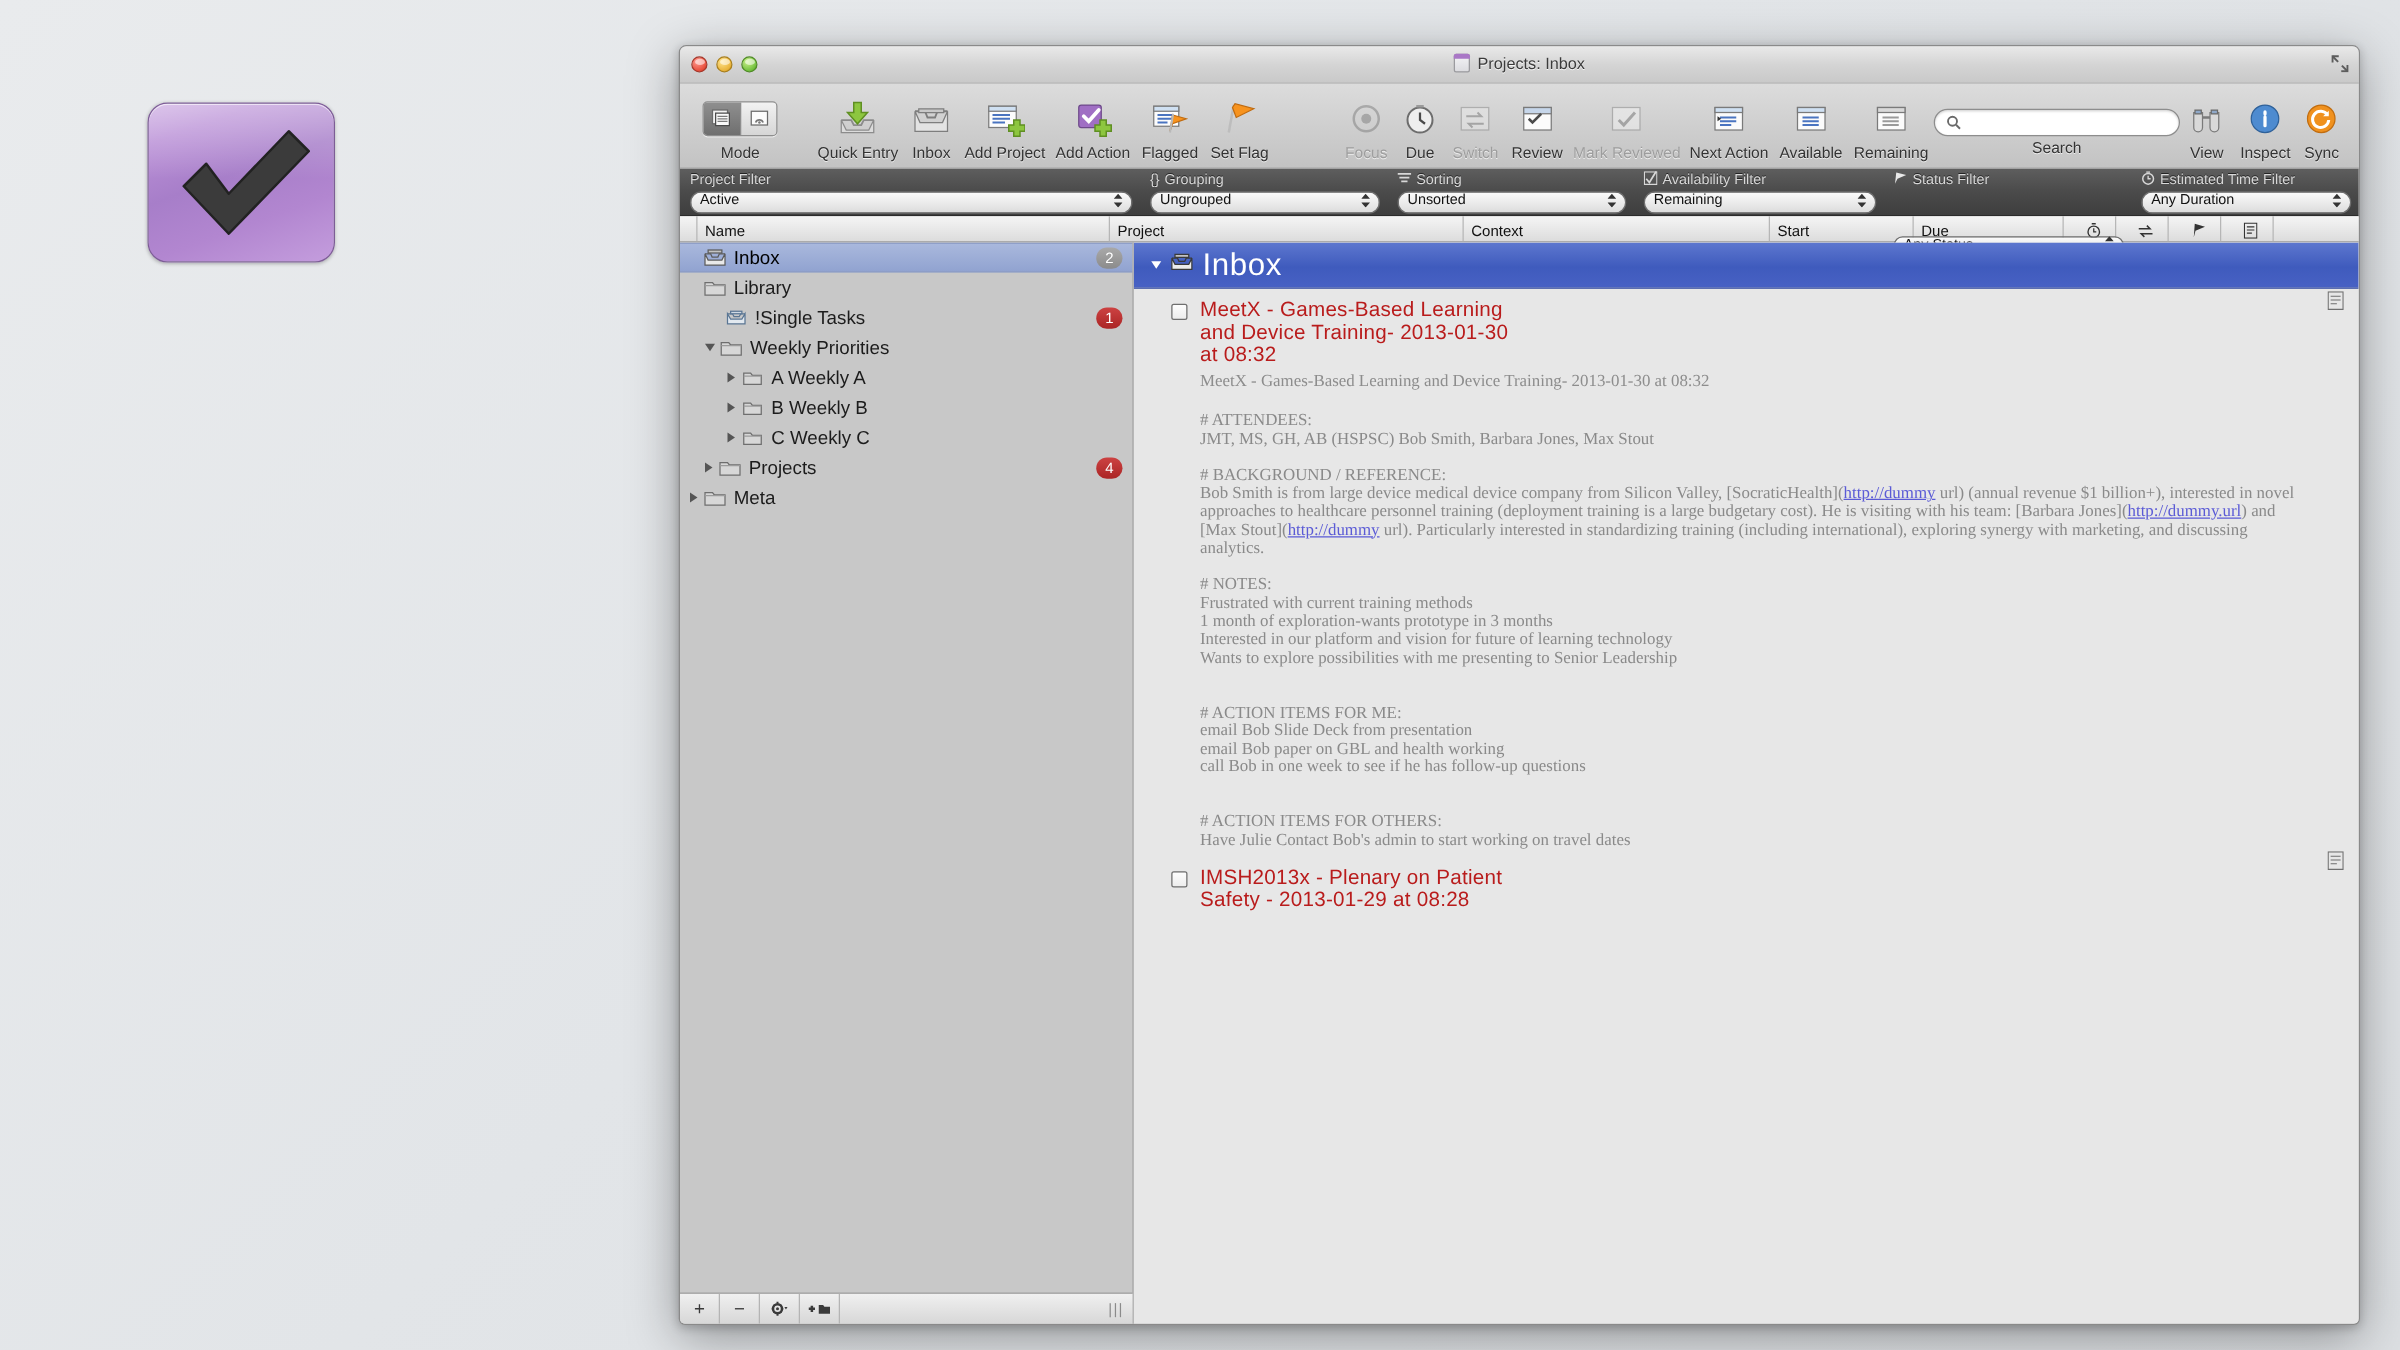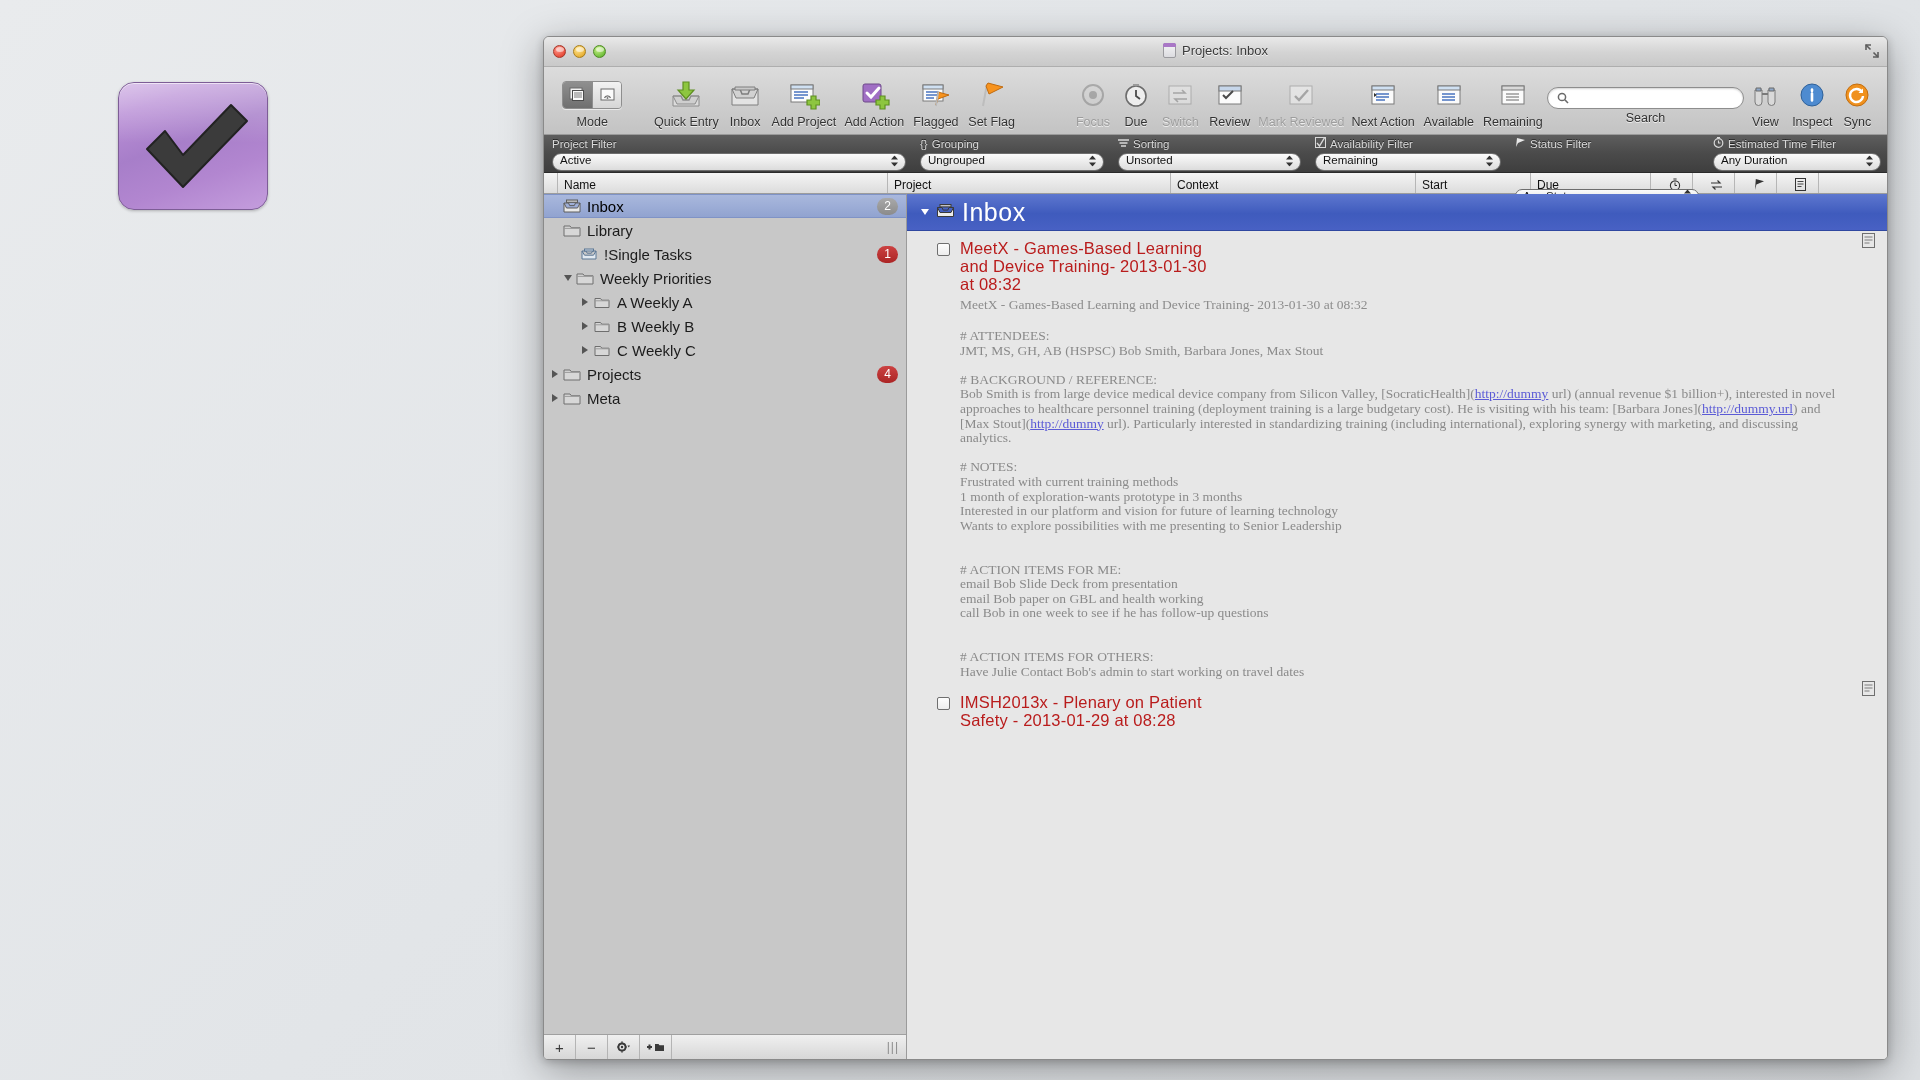--- a/index.html
+++ b/index.html
@@ -768,21 +768,21 @@
           </div>
           <div class="row-ico">
             <svg width="18" height="14" viewBox="0 0 18 14">
               <path d="M2 3.5 h5.5 l1.3 1.7 H16 V12.5 H2 Z" fill="#d7d7d7" stroke="#6e6e6e"></path>
               <path d="M2 5.8 H16" stroke="#9b9b9b"></path>
             </svg>
           </div>
           <div class="row-label">C Weekly C</div>
         </div>
 
-        <div class="row" style="padding-left:4px">
+        <div class="row" style="padding-left:16px">
           <div class="disc">
             <span class="tri right"></span>
           </div>
           <div class="row-ico">
             <svg width="18" height="14" viewBox="0 0 18 14">
               <path d="M1 3 h6 l1.4 1.8 H17 V13 H1 Z" fill="#d7d7d7" stroke="#6e6e6e"></path>
               <path d="M1 5.4 H17" stroke="#9b9b9b"></path>
             </svg>
           </div>
           <div class="row-label">Projects</div>

